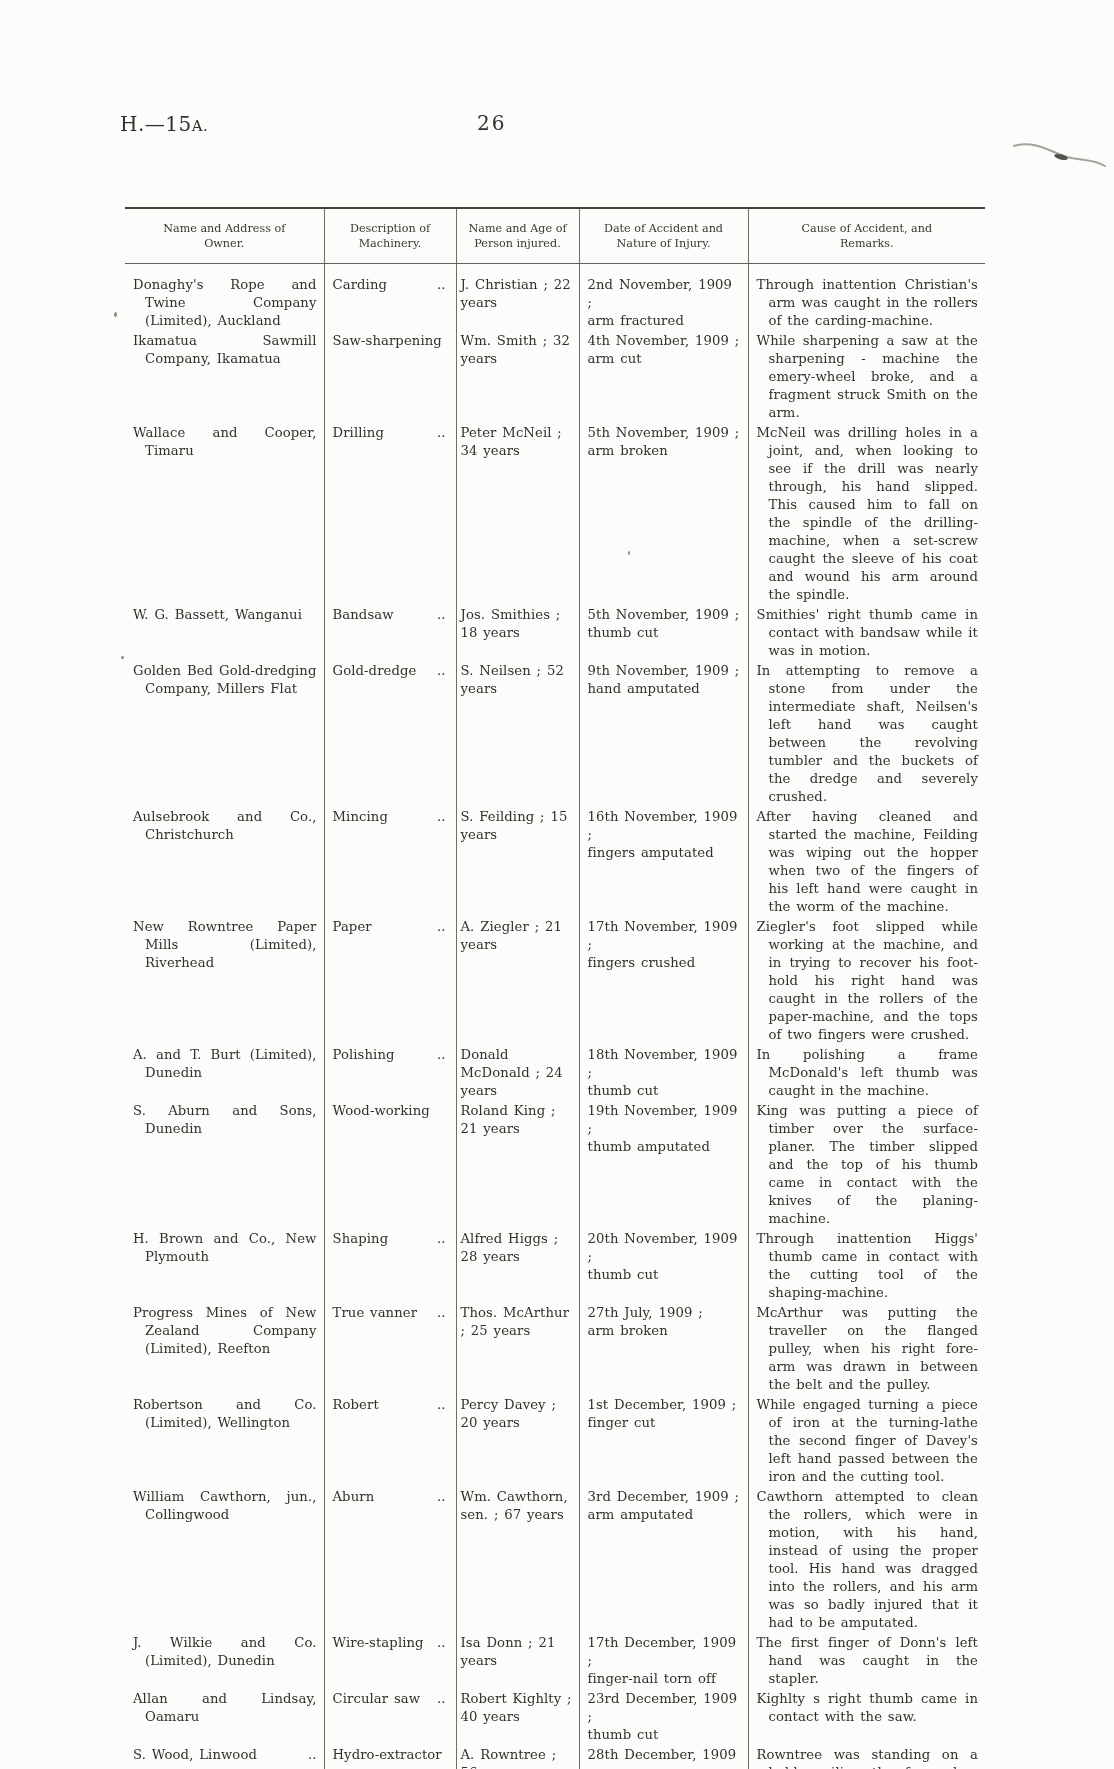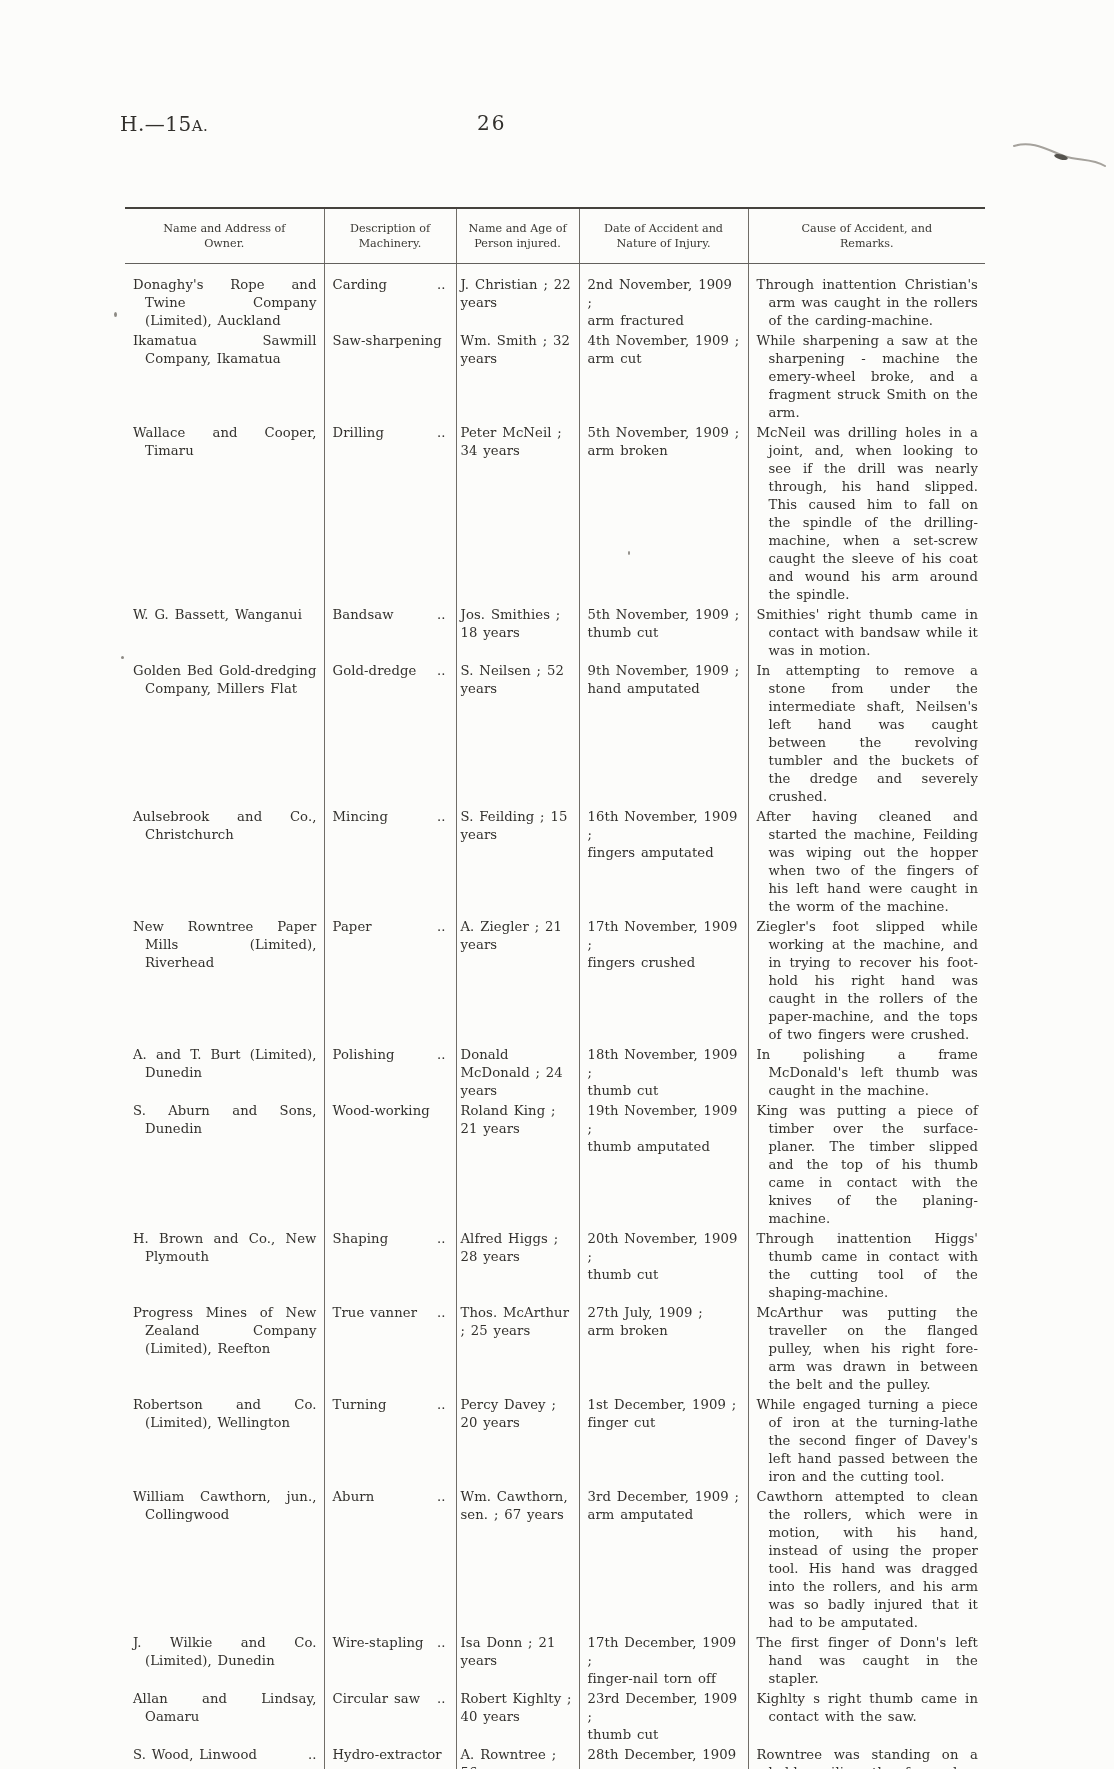--- a/index.html
+++ b/index.html
@@ -270,21 +270,21 @@
     <td class="person-cell"><span>Thos. McArthur ; 25 years</span></td>
     <td class="date-cell">
             <span class="date-line">27th July, 1909 ;</span>
             <span class="injury-line">arm broken</span>
           </td>
     <td class="cause-cell"><span>McArthur was putting the traveller on the flanged pulley, when his right fore-arm was drawn in between the belt and the pulley.</span></td>
   </tr>
 
   <tr>
     <td class="owner-cell"><span>Robertson and Co. (Limited), Wellington</span></td>
-    <td class="machinery-cell"><span class="dots">..</span><span>Turning</span></td>
+    <td class="machinery-cell"><span class="dots">..</span><span>Robert</span></td>
     <td class="person-cell"><span>Percy Davey ; 20 years</span></td>
     <td class="date-cell">
             <span class="date-line">1st December, 1909 ;</span>
             <span class="injury-line">finger cut</span>
           </td>
     <td class="cause-cell"><span>While engaged turning a piece of iron at the turning-lathe the second finger of Davey's left hand passed between the iron and the cutting tool.</span></td>
   </tr>
 
   <tr>
     <td class="owner-cell"><span>William Cawthorn, jun., Collingwood</span></td>

